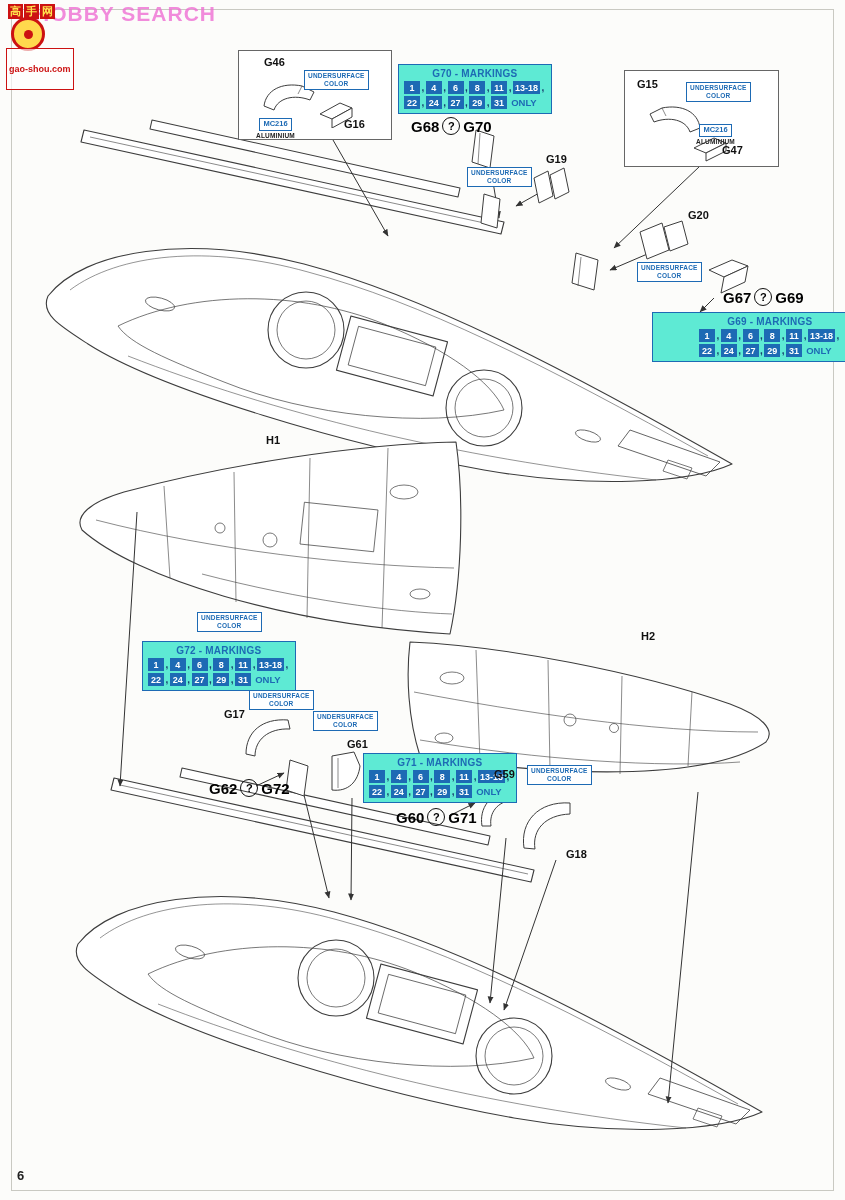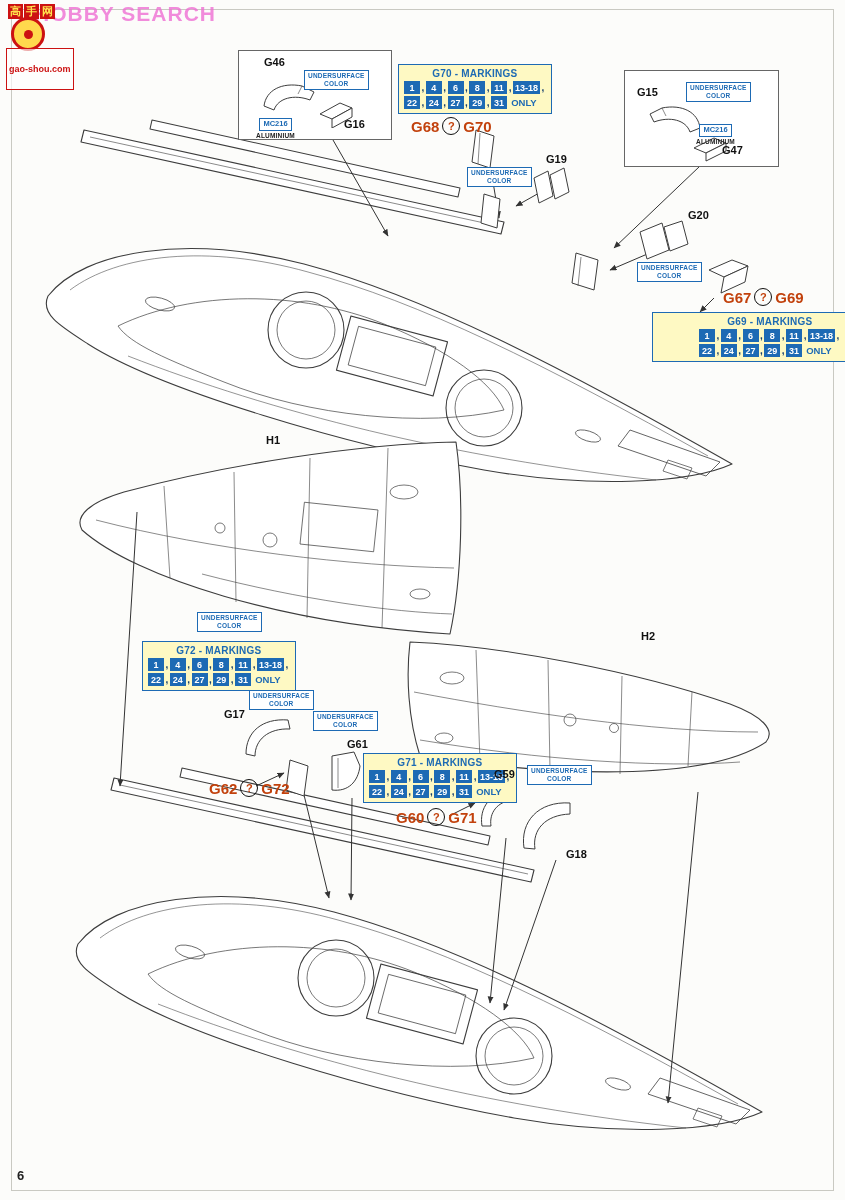--- a/index.html
+++ b/index.html
@@ -13,34 +13,34 @@
     position:relative;width:845px;height:1200px;margin:0 auto;
     background:#fcfcfa;overflow:hidden;
     font-family:"Liberation Sans",sans-serif;color:#111;
   }
   .pborder{position:absolute;left:11px;top:9px;right:11px;bottom:9px;
     border:1px solid #c9c9c2;pointer-events:none;z-index:0;}
   .drawing{position:absolute;z-index:1;}
   .connectors{position:absolute;left:0;top:0;z-index:2;pointer-events:none;}
   .part{position:absolute;z-index:3;}
   .plabel{position:absolute;z-index:4;font-weight:bold;font-size:11px;color:#101010;white-space:nowrap;}
-  .opt{position:absolute;z-index:4;font-weight:bold;font-size:15px;color:#c2410c;display:flex;align-items:center;gap:3px;white-space:nowrap;}
+  .opt{position:absolute;z-index:4;font-weight:bold;font-size:15px;color:#000000;display:flex;align-items:center;gap:3px;white-space:nowrap;}
   .qcirc{width:16px;height:16px;border:1.6px solid #101010;border-radius:50%;
     display:inline-flex;align-items:center;justify-content:center;
     font-size:11px;font-weight:bold;line-height:1;}
   .pbox{position:absolute;z-index:3;border:1px solid #666;background:#fff;}
   .us{position:absolute;z-index:4;border:1px solid var(--blue);color:var(--blue);
     background:#fff;font-size:6.5px;font-weight:bold;text-align:center;
     line-height:1.2;padding:1px 3px;letter-spacing:.2px;white-space:nowrap;}
   .us span{display:block;}
   .mc{position:absolute;z-index:4;text-align:center;}
   .mcnum{display:inline-block;color:var(--blue);border:1px solid var(--blue);
     background:#fff;padding:0 3px;font-weight:bold;font-size:7.5px;line-height:1.4;}
   .mcmat{display:block;color:#222;font-size:6.5px;font-weight:bold;margin-top:1px;letter-spacing:.2px;}
-  .mkbox{position:absolute;z-index:4;background:#fef9c3;border:1px solid var(--blue);
+  .mkbox{position:absolute;z-index:4;background:#5eead4;border:1px solid var(--blue);
     padding:3px 5px 4px 5px;}
   .mktitle{color:var(--blue);font-weight:bold;font-size:10px;text-align:center;
     margin-bottom:2px;letter-spacing:.2px;white-space:nowrap;}
   .mkrow{display:flex;align-items:center;margin-top:2px;white-space:nowrap;}
   .chip{background:var(--blue);color:#fff;font-size:9px;font-weight:bold;
     min-width:12px;height:13px;display:inline-flex;align-items:center;
     justify-content:center;padding:0 2px;}
   .comma{color:#17406e;font-weight:bold;font-size:10px;margin:0 1.5px;}
   .only{color:var(--blue);font-weight:bold;font-size:9.5px;margin-left:4px;}
   .pagenum{position:absolute;z-index:4;font-weight:bold;font-size:13px;color:#222;}
@@ -241,21 +241,21 @@
 
   <div class="plabel" style="left:546px;top:153px;">G19</div>
   <svg class="part" style="left:530px;top:166px" width="42" height="38" viewBox="0 0 42 38">
     <g fill="#fff" stroke="#3d3d3d" stroke-width="1">
       <path d="M4,12 L18,5 L23,30 L9,37 Z"></path>
       <path d="M20,9 L34,2 L39,26 L25,33 Z"></path>
     </g>
   </svg>
 
   <div class="pbox" style="left:624px;top:70px;width:153px;height:95px;"></div>
-  <div class="plabel" style="left:637px;top:86px;">G15</div>
+  <div class="plabel" style="left:637px;top:78px;">G15</div>
   <div class="us" style="left:686px;top:82px;">
     <span>UNDERSURFACE</span>
     <span>COLOR</span>
   </div>
   <svg class="part" style="left:646px;top:100px" width="60" height="38" viewBox="0 0 60 38">
     <g fill="#fff" stroke="#3d3d3d" stroke-width="1">
       <path d="M54,28 C52,12 36,4 16,8 L4,14 L8,22 C24,16 40,20 44,32 Z"></path>
       <path d="M16,8 L20,16" fill="none" stroke-width="0.6"></path>
     </g>
   </svg>

